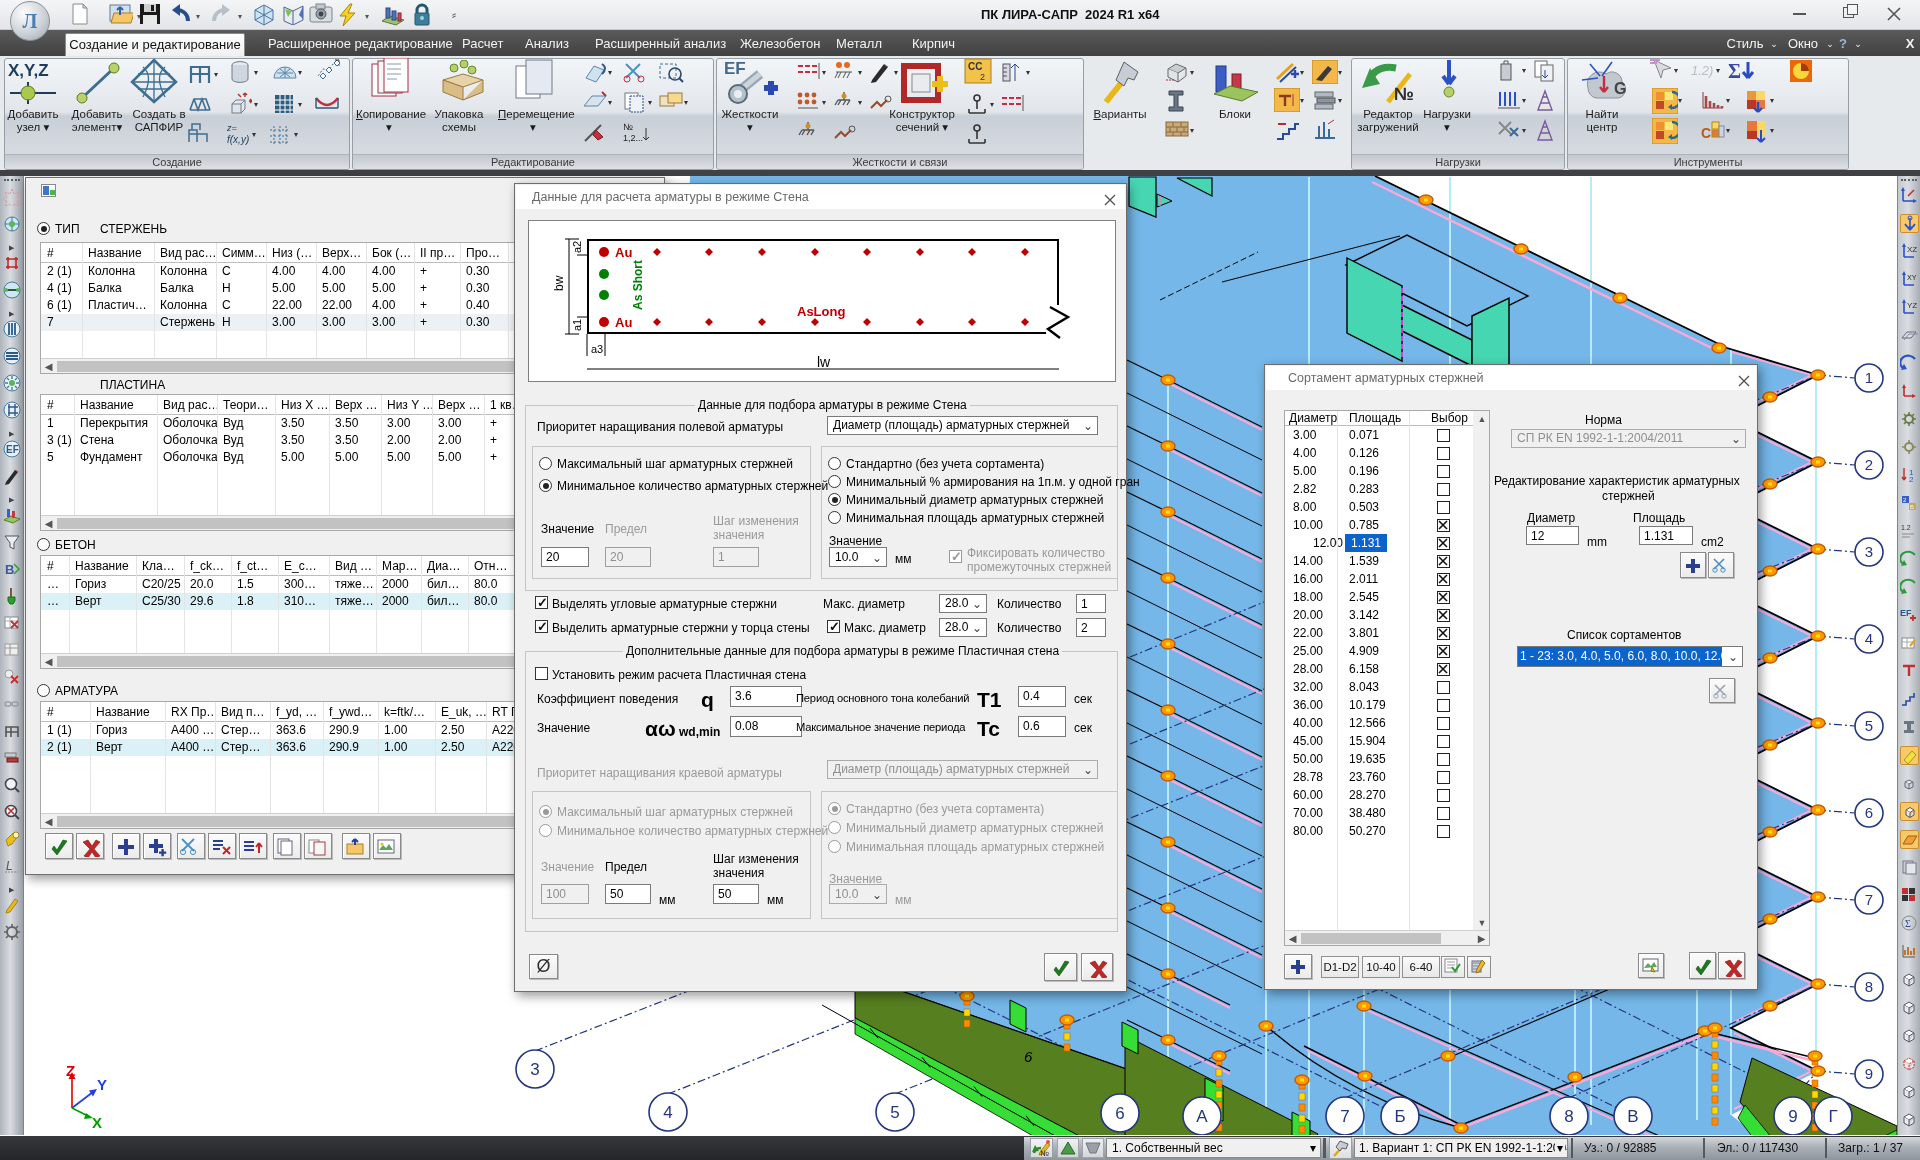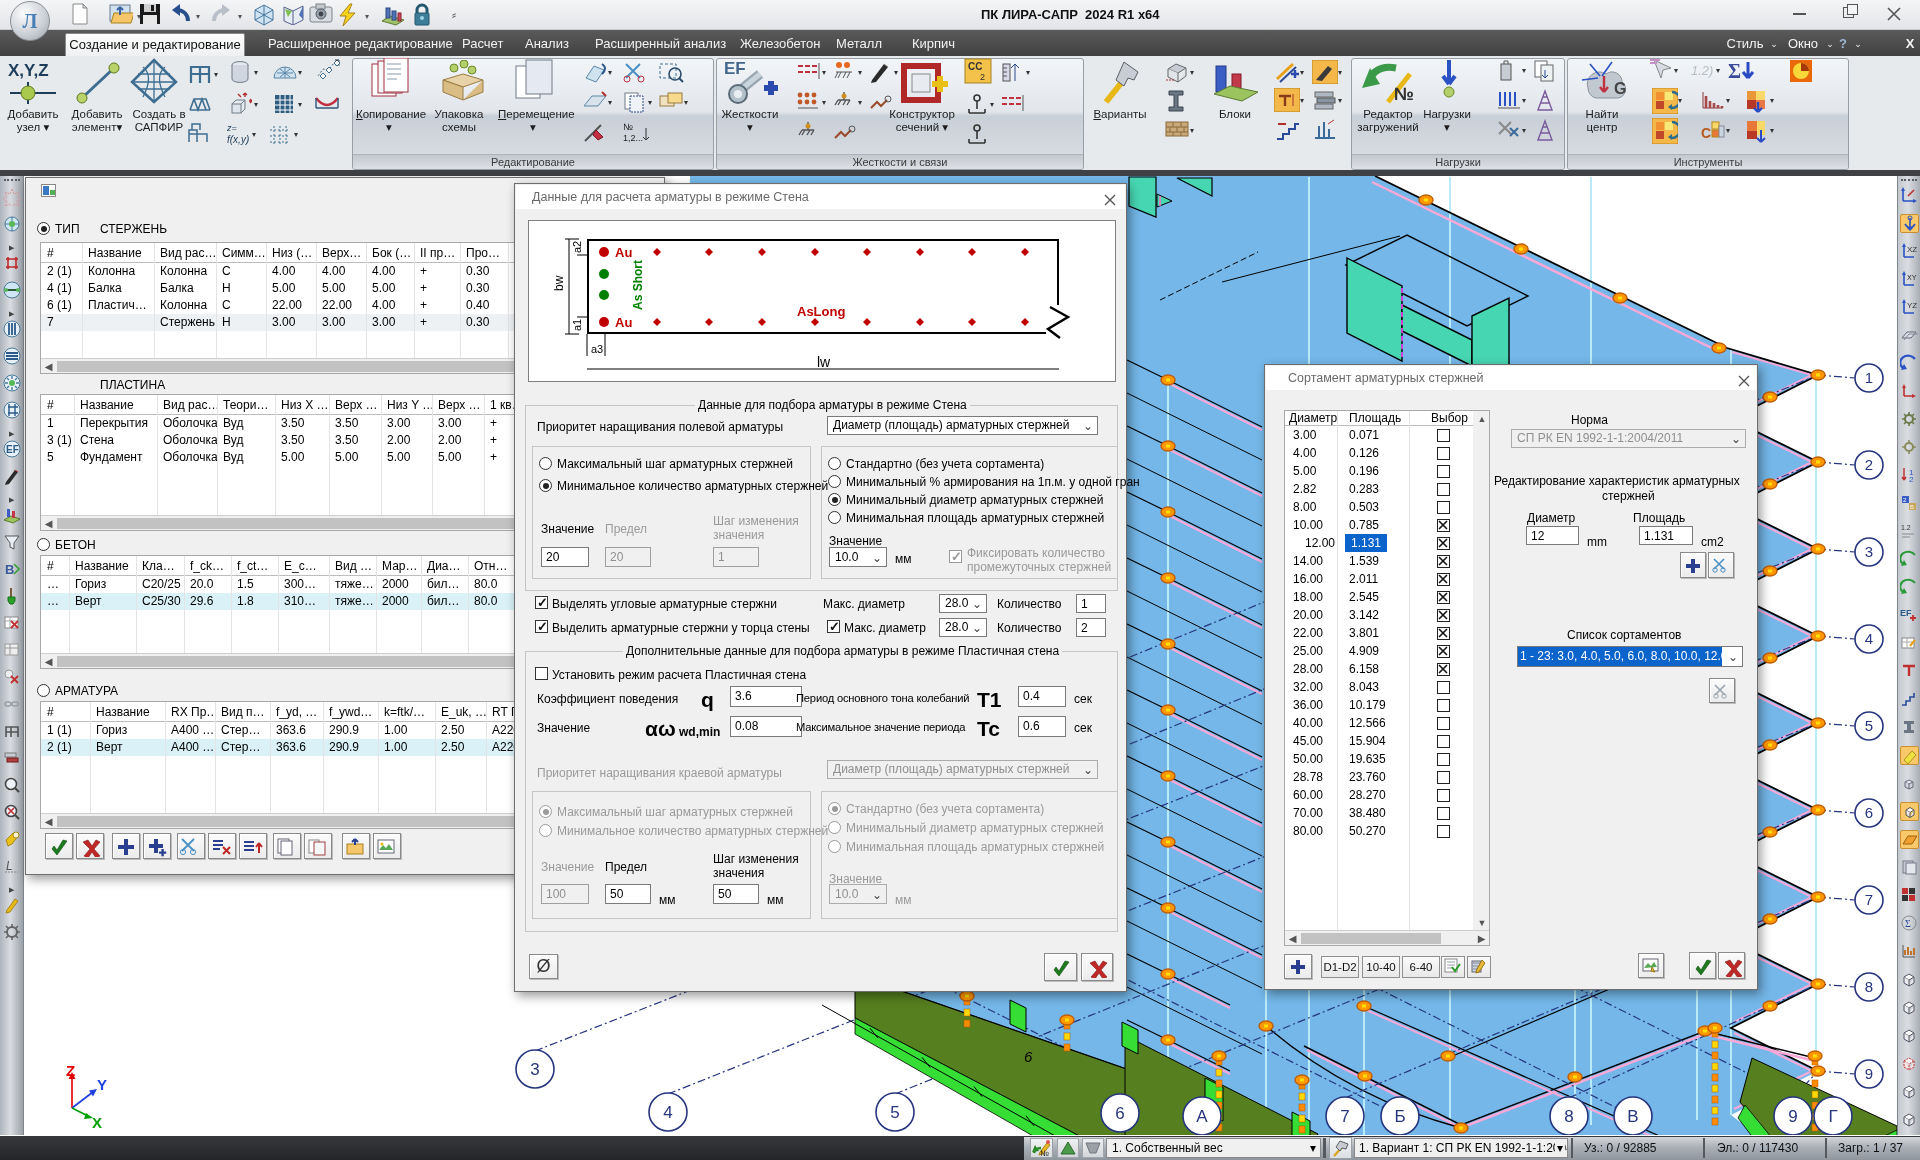--- a/index.html
+++ b/index.html
@@ -125,20 +125,23 @@
 <div class="tab" style="left:1768px;width:12px;font-size:9px;">⌄</div>
 <div class="tab" style="left:1782px;width:42px;">Окно</div>
 <div class="tab" style="left:1824px;width:12px;font-size:9px;">⌄</div>
 <div class="tab" style="left:1836px;width:14px;font-weight:bold;color:#9db7d6;">?</div>
 <div class="tab" style="left:1852px;width:12px;font-size:9px;">⌄</div>
 <div class="abs" style="left:1867px;top:42px;width:10px;height:2px;background:#e8e8e8;"></div>
 <div class="abs" style="left:1884px;top:36px;width:9px;height:8px;border:1.4px solid #e8e8e8;"></div>
 <div class="tab" style="left:1903px;width:14px;font-weight:bold;">X</div>
 </div>
 <div id="ribbon" class="abs">
+<div class="rgroup" style="left:4px;width:346px;height:112px;">
+      <div class="rlabel">Создание</div>
+    </div>
 <div class="rgroup" style="left:352px;width:362px;height:112px;">
       <div class="rlabel">Редактирование</div>
     </div>
 <div class="rgroup" style="left:716px;width:368px;height:112px;">
       <div class="rlabel">Жесткости и связи</div>
     </div>
 <div class="rgroup" style="left:1351px;width:214px;height:112px;">
       <div class="rlabel">Нагрузки</div>
     </div>
 <div class="rgroup" style="left:1567px;width:282px;height:112px;">
@@ -1626,21 +1629,21 @@
         <div class="tc" style="left:52px;width:72px;padding-left:12px">0.785</div>
         <div class="tc" style="left:124px;width:64px">
           <span style="position:absolute;left:28px;top:2.5px;width:13px;height:13px;border:1.4px solid #222;background:#fff;">
             <svg width="10" height="10" style="position:absolute;left:0px;top:0px">
               <path d="M1 1l8 8M9 1L1 9" stroke="#111" stroke-width="1.6"></path>
             </svg>
           </span>
         </div>
       </div>
       <div class="tr" style="top:123px;height:18px">
-        <div class="tc" style="left:0;width:52px;padding-left:20px">12.00</div>
+        <div class="tc" style="left:8px;width:52px;padding-left:20px">12.00</div>
         <div class="tc" style="left:52px;width:72px"><span style="display:inline-block;background:#0a64cc;color:#fff;padding:0 6px;margin-left:2px">1.131</span></div>
         <div class="tc" style="left:124px;width:64px">
           <span style="position:absolute;left:28px;top:2.5px;width:13px;height:13px;border:1.4px solid #222;background:#fff;">
             <svg width="10" height="10" style="position:absolute;left:0px;top:0px">
               <path d="M1 1l8 8M9 1L1 9" stroke="#111" stroke-width="1.6"></path>
             </svg>
           </span>
         </div>
       </div>
       <div class="tr" style="top:141px;height:18px">
@@ -1811,21 +1814,21 @@
 <div class="smbtn" style="left:176px;top:591px;width:24px;height:22px"><svg width="18" height="18" viewBox="0 0 18 18">
         <rect x="1" y="2" width="12" height="13" fill="#fff" stroke="#888"></rect>
         <path d="M3 5h8M3 8h8M3 11h5" stroke="#99a"></path>
         <path d="M8 10l3 4 5-7" stroke="#2a9a2a" stroke-width="2" fill="none"></path>
       </svg></div>
 <div class="smbtn" style="left:202px;top:591px;width:24px;height:22px"><svg width="18" height="18" viewBox="0 0 18 18">
         <rect x="2" y="4" width="9" height="11" fill="#c8d4e0" stroke="#667"></rect>
         <path d="M3 6h7M3 9h7M3 12h7" stroke="#889"></path>
         <path d="M12 3l3 3-6 9-3 1 1-4z" fill="#e8b838" stroke="#997711"></path>
       </svg></div>
-<div class="lbl" style="left:306px;top:48px">Норма</div>
+<div class="lbl" style="left:320px;top:48px">Норма</div>
 <div class="combo dis" style="left:246px;top:64px;width:235px;height:19px;line-height:17px">СП РК EN 1992-1-1:2004/2011<span class="ar">⌄</span></div>
 <div class="lbl" style="left:229px;top:109px">Редактирование характеристик арматурных</div>
 <div class="lbl" style="left:337px;top:124px">стержней</div>
 <div class="lbl" style="left:262px;top:146px">Диаметр</div>
 <div class="lbl" style="left:368px;top:146px">Площадь</div>
 <div class="inp" style="left:261px;top:161px;width:53px;height:19px">12</div>
 <div class="lbl" style="left:322px;top:170px">mm</div>
 <div class="inp" style="left:374px;top:161px;width:54px;height:19px">1.131</div>
 <div class="lbl" style="left:436px;top:170px">cm2</div>
 <div class="btn" style="left:415px;top:187px;width:26px;height:26px;padding-top:4px"><svg width="18" height="18" viewBox="0 0 18 18">

